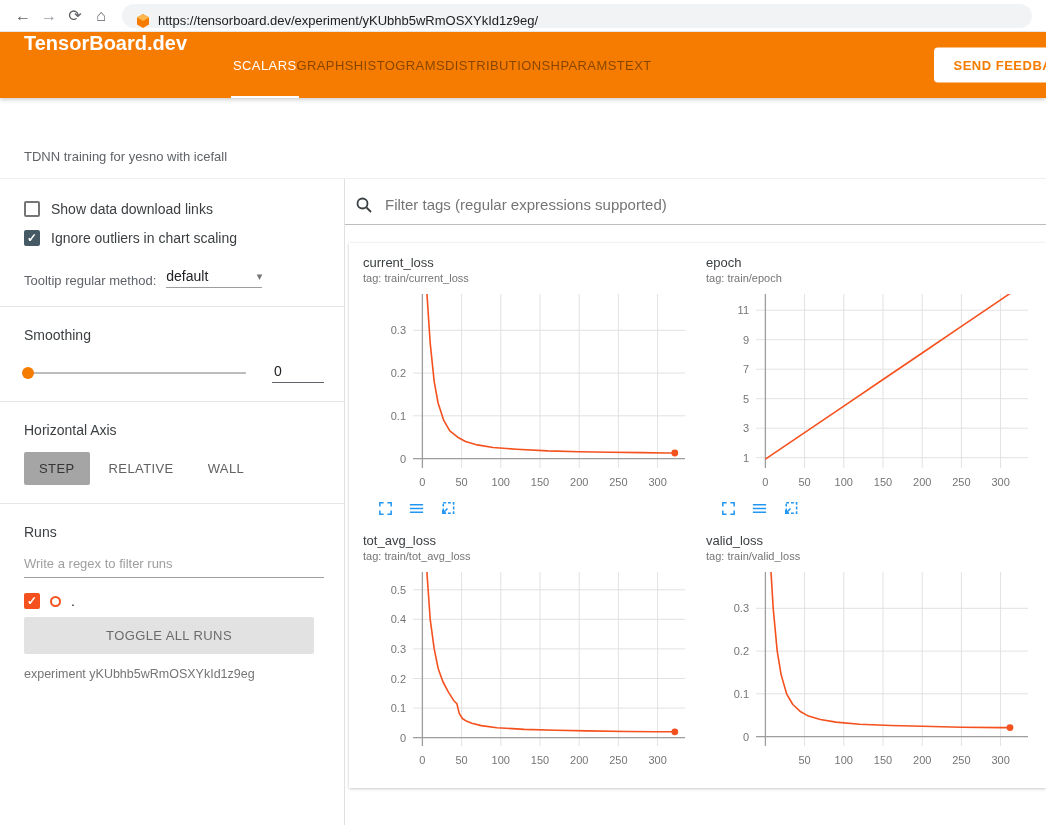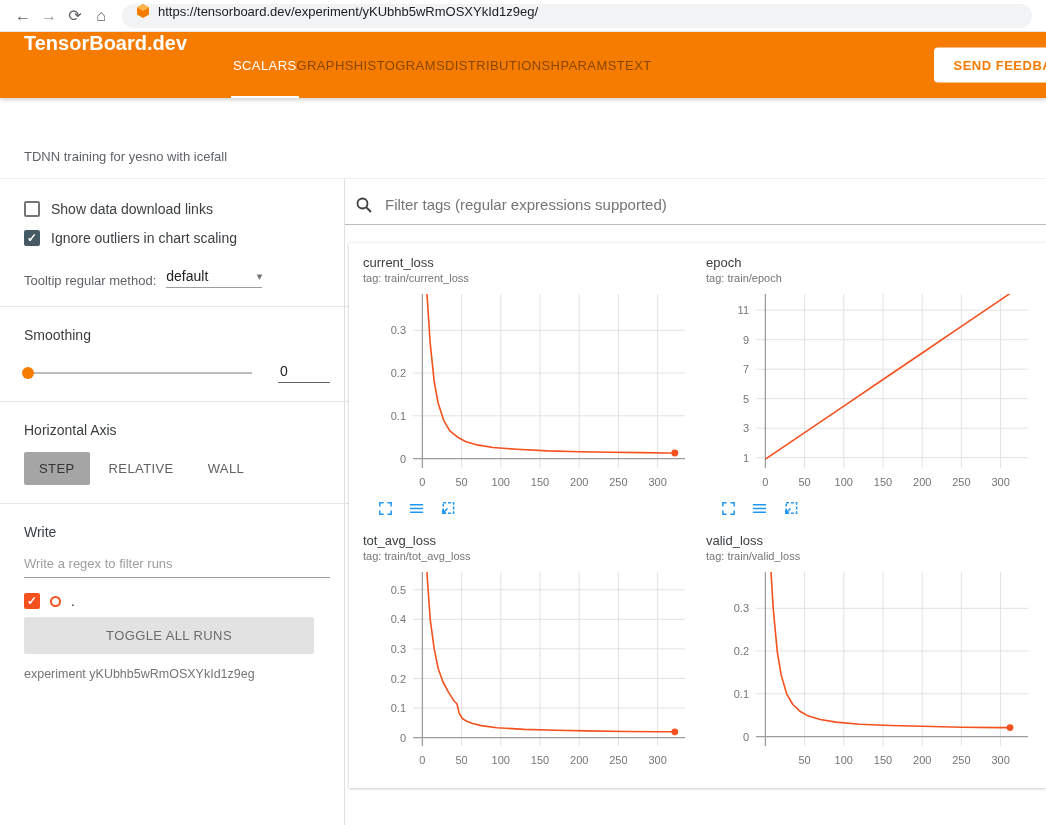--- a/index.html
+++ b/index.html
@@ -4,21 +4,21 @@
 <style>
   html,body{margin:0;padding:0;width:1046px;height:825px;overflow:hidden;background:#fff;
     font-family:"Liberation Sans",sans-serif;}
   *{box-sizing:border-box;}
 
   
   .browser-bar{height:32px;display:flex;align-items:center;background:#fff;padding:0 10px;
     border-bottom:1px solid #ececec;}
   .nav-icon{width:26px;text-align:center;color:#5f6368;font-size:16px;line-height:32px;cursor:default;}
   .nav-icon.dim{color:#9aa0a6;}
-  .address-bar{flex:1;height:24px;background:#f1f3f4;border-radius:13px;display:flex;align-items:flex-start;
+  .address-bar{flex:1;height:24px;background:#f1f3f4;border-radius:13px;display:flex;align-items:flex-end;
     padding:0 14px;gap:8px;margin-left:8px;margin-right:4px;}
   .url-text{font-size:13px;color:#202124;white-space:nowrap;}
 
   
   .app-header{height:66px;background:#f57c00;display:flex;align-items:flex-start;padding:0 24px;
     position:relative;box-shadow:0 2px 4px rgba(0,0,0,0.18);}
   .logo{color:#fff;font-size:20px;font-weight:bold;margin-right:46px;white-space:nowrap;}
   .tabs{display:flex;height:100%;align-items:center;}
   .tab{font-size:13px;font-weight:500;letter-spacing:.4px;color:rgba(0,0,0,0.45);height:100%;
     display:flex;align-items:center;position:relative;cursor:pointer;white-space:nowrap;}
@@ -27,21 +27,21 @@
   .feedback-btn{position:absolute;right:-46px;top:50%;transform:translateY(-50%);background:#fff;
     color:#f57c00;font-weight:bold;font-size:13px;letter-spacing:.5px;padding:10px 20px;
     border:none;border-radius:4px;white-space:nowrap;}
 
   
   .description-row{height:80px;padding:0 24px 14px 24px;display:flex;align-items:flex-end;
     font-size:13px;color:#5f6368;}
 
   
   .workspace{display:flex;height:647px;border-top:1px solid #efefef;}
-  .sidebar{width:345px;flex-shrink:0;border-right:1px solid #e0e0e0;padding:22px 14px 0 24px;}
+  .sidebar{width:345px;flex-shrink:0;border-right:1px solid #e0e0e0;padding:22px 20px 0 24px;}
   .main-panel{flex:1;overflow:hidden;}
 
   
   .check-row{display:flex;align-items:center;gap:11px;margin-bottom:13px;font-size:14px;color:#3c4043;}
   .checkbox{width:16px;height:16px;border:2px solid #757575;border-radius:2px;flex-shrink:0;
     display:flex;align-items:center;justify-content:center;font-size:12px;font-weight:bold;color:#fff;}
   .checkbox.checked-dark{background:#455a64;border-color:#455a64;}
   .checkbox.checked-run{background:#f4511e;border-color:#f4511e;}
   .tooltip-row{display:flex;align-items:flex-end;gap:10px;margin-top:22px;font-size:13px;color:#5f6368;}
   .dropdown{display:flex;align-items:center;justify-content:space-between;width:96px;
@@ -151,21 +151,21 @@
 
     <div class="section-label">Horizontal Axis</div>
     <div class="axis-buttons">
       <button class="axis-btn selected">STEP</button>
       <button class="axis-btn">RELATIVE</button>
       <button class="axis-btn">WALL</button>
     </div>
 
     <div class="divider"></div>
 
-    <div class="section-label">Write</div>
+    <div class="section-label">Runs</div>
     <input class="runs-filter" type="text" placeholder="Write a regex to filter runs" style="">
     <div class="run-row">
       <span class="checkbox checked-run">✓</span>
       <span class="run-swatch"></span>
       <span>.</span>
     </div>
     <button class="toggle-btn">TOGGLE ALL RUNS</button>
     <div class="experiment-label">experiment yKUbhb5wRmOSXYkId1z9eg</div>
   </div>
 

